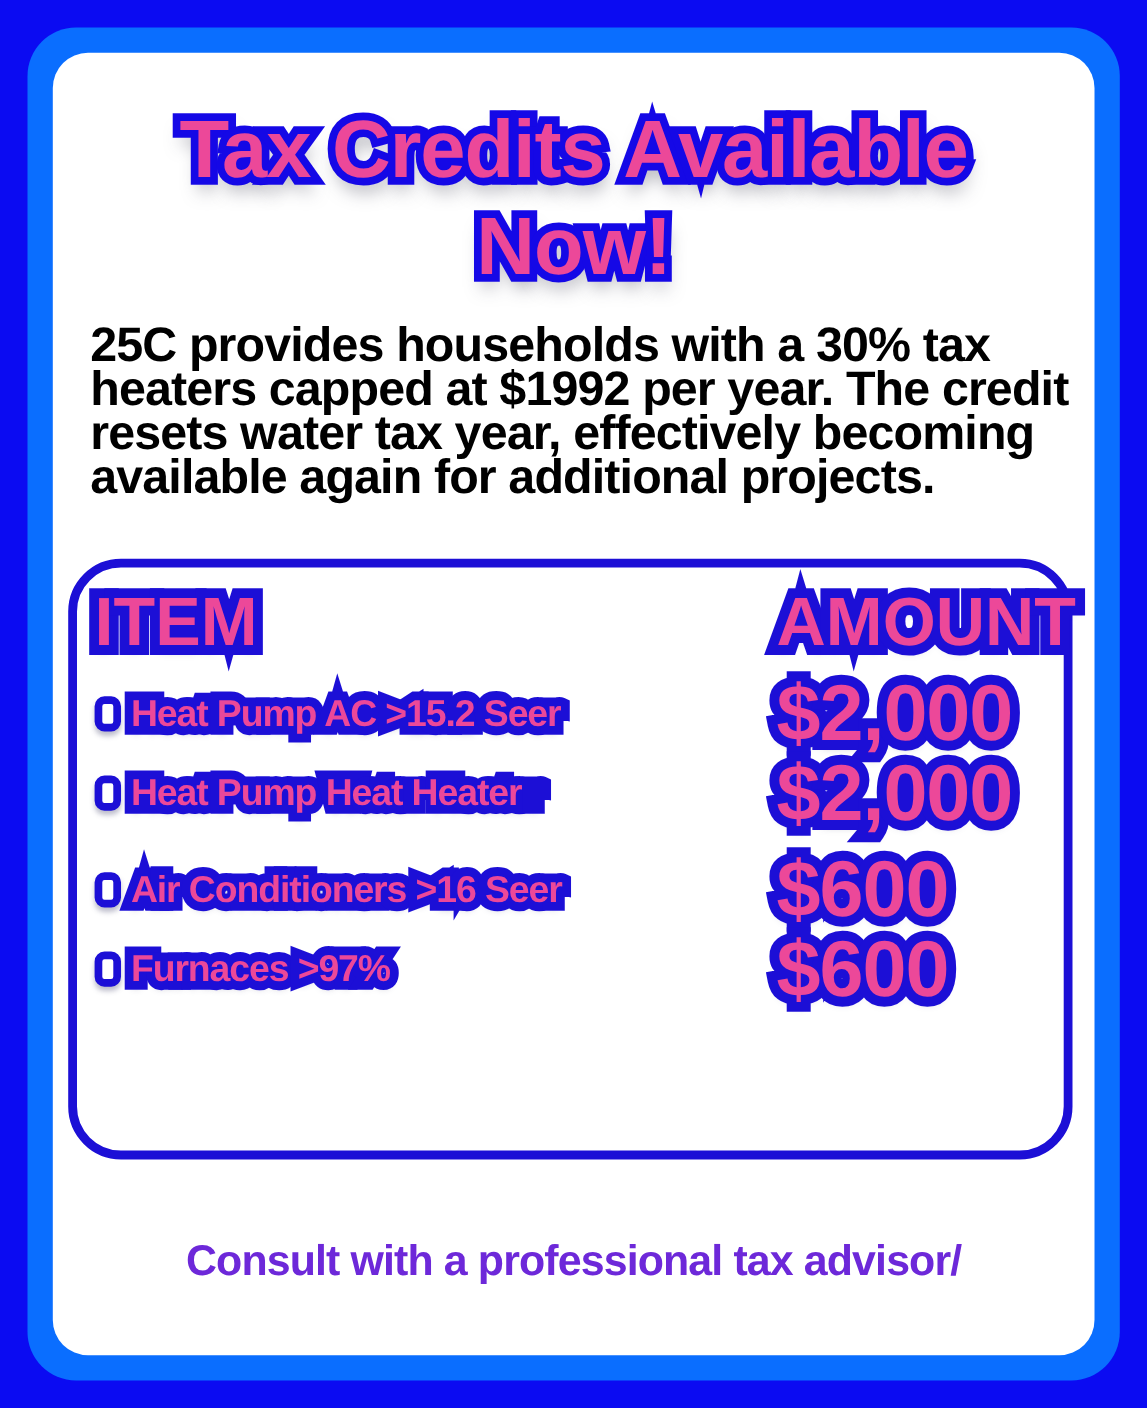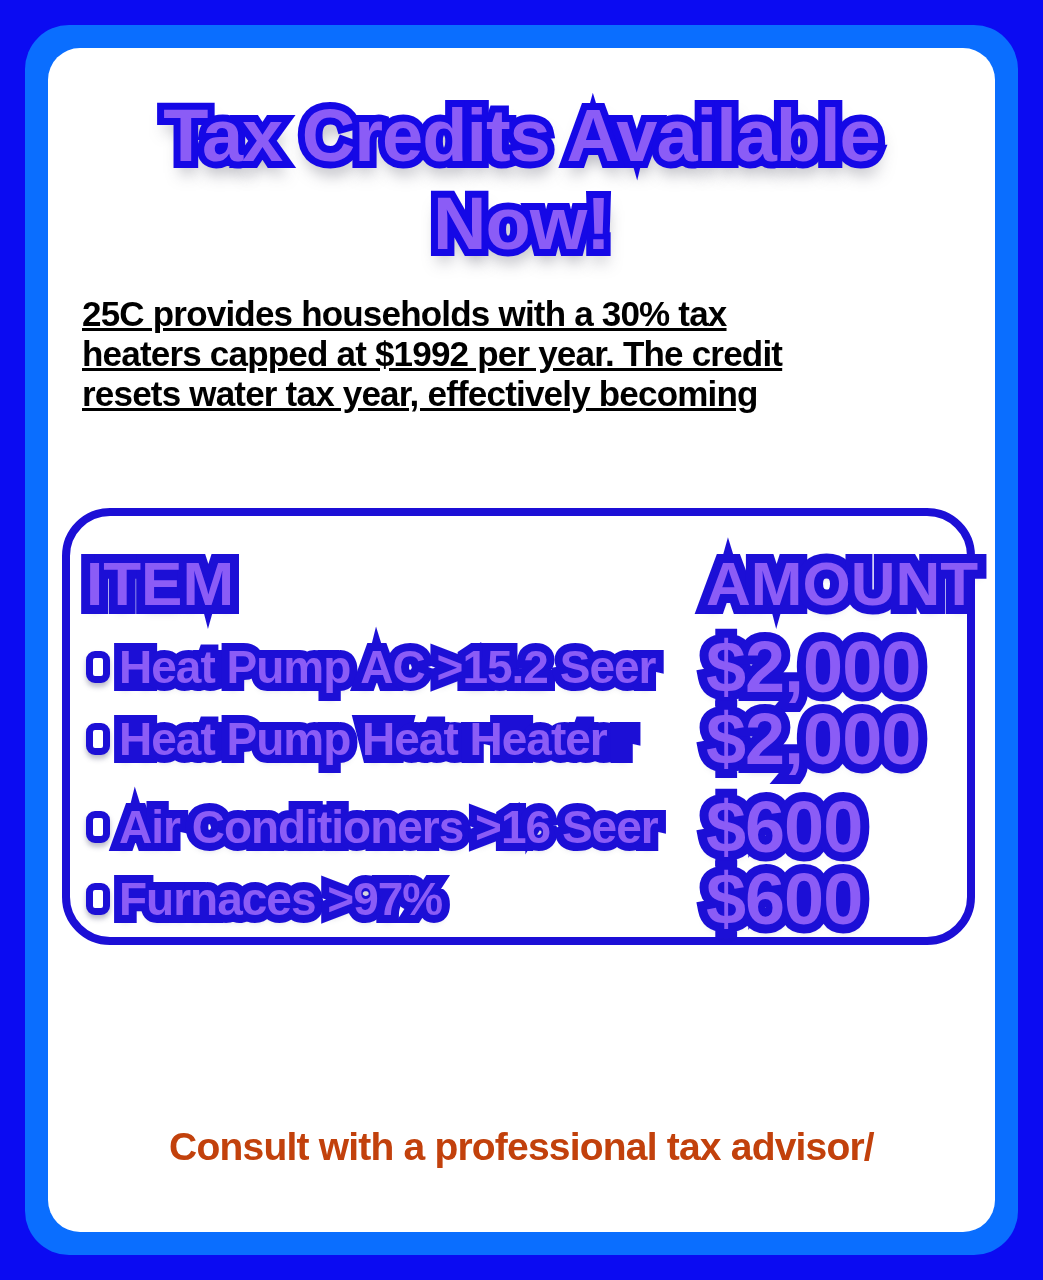--- a/index.html
+++ b/index.html
@@ -27,21 +27,21 @@
     background: #ffffff;
     border-radius: 32px;
     position: relative;
     overflow: hidden;
   }
 
   
   .stroked {
     position: relative;
     z-index: 0;
-    color: #8b5cf6;
+    color: #ec4899;
     display: inline-block;
     white-space: nowrap;
   }
   .stroked::before {
     content: attr(data-text);
     position: absolute;
     left: 0; top: 0;
     width: 100%;
     z-index: -1;
     color: #ffffff;
@@ -58,39 +58,38 @@
     letter-spacing: -1px;
   }
   .title-block .stroked::before {
     -webkit-text-stroke: 14px #1508e6;
     text-shadow: 2px 12px 16px rgba(60,60,80,0.50);
   }
 
   
   .intro {
     margin: 26px 36px 0 34px;
-    font-size: 35px;
+    font-size: 44px;
     font-weight: bold;
     line-height: 40px;
     letter-spacing: -0.8px;
     color: #000000;
-    text-decoration: underline;
   }
   .intro div { white-space: nowrap; }
 
   
   .credit-box {
     position: absolute;
     left: 14px;
     top: 460px;
     width: 913px;
-    height: 437px;
+    height: 546px;
     border: 8px solid #1c0fd6;
     border-radius: 48px;
-    padding: 24px 10px 0 16px;
+    padding: 6px 10px 0 16px;
   }
   .tbl-header {
     display: grid;
     grid-template-columns: 620px 1fr;
     align-items: center;
     height: 86px;
   }
   .tbl-header .stroked { font-size: 62px; font-weight: bold; letter-spacing: 0px; }
   .tbl-header .stroked::before {
     -webkit-text-stroke: 18px #1c0fd6;
@@ -106,21 +105,21 @@
   .item-cell { display: flex; align-items: center; }
   .bullet {
     flex: 0 0 auto;
     width: 24px; height: 32px;
     border: 7px solid #1c0fd6;
     border-radius: 9px;
     background: #ffffff;
     margin-right: 9px;
     box-shadow: 0 4px 5px rgba(70,70,110,0.35);
   }
-  .item-label { font-size: 46px; font-weight: bold; letter-spacing: -1px; }
+  .item-label { font-size: 34px; font-weight: bold; letter-spacing: -1px; }
   .item-label::before {
     -webkit-text-stroke: 16px #1c0fd6;
     text-shadow: 0 6px 7px rgba(70,70,110,0.40);
   }
   .amount-label { font-size: 72px; font-weight: bold; letter-spacing: -1px; }
   .amount-label::before {
     -webkit-text-stroke: 18px #1c0fd6;
     text-shadow: 0 6px 8px rgba(70,70,110,0.40);
   }
 
@@ -128,21 +127,21 @@
   .footer {
     position: absolute;
     left: 0;
     top: 1074px;
     width: 100%;
     text-align: center;
     font-size: 39px;
     font-weight: bold;
     line-height: 50px;
     letter-spacing: -0.8px;
-    color: #c2410c;
+    color: #6d28d9;
   }
   .footer div { white-space: nowrap; }
 </style>
 </head>
 <body>
 
 <div class="frame-outer">
   <div class="frame-ring">
     <div class="page">
 
@@ -152,20 +151,21 @@
         </div>
         <div>
           <span class="stroked" data-text="Now!">Now!</span>
         </div>
       </div>
 
       <div class="intro">
         <div>25C provides households with a 30% tax</div>
         <div>heaters capped at $1992 per year. The credit</div>
         <div>resets water tax year, effectively becoming</div>
+        <div>available again for additional projects.</div>
       </div>
 
       <div class="credit-box">
 
         <div class="tbl-header">
           <span class="stroked" data-text="ITEM">ITEM</span>
           <span class="stroked" data-text="AMOUNT">AMOUNT</span>
         </div>
 
         <div class="tbl-row">

